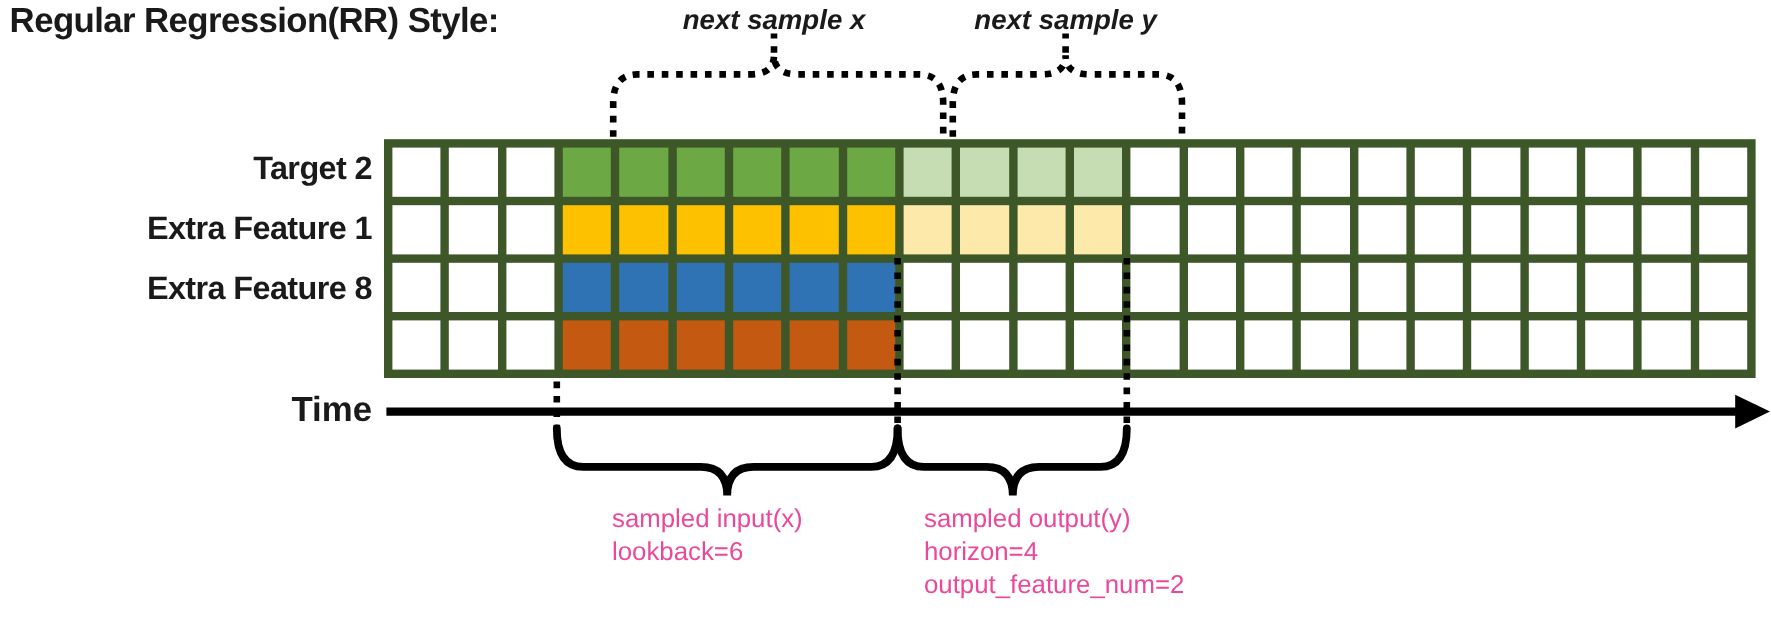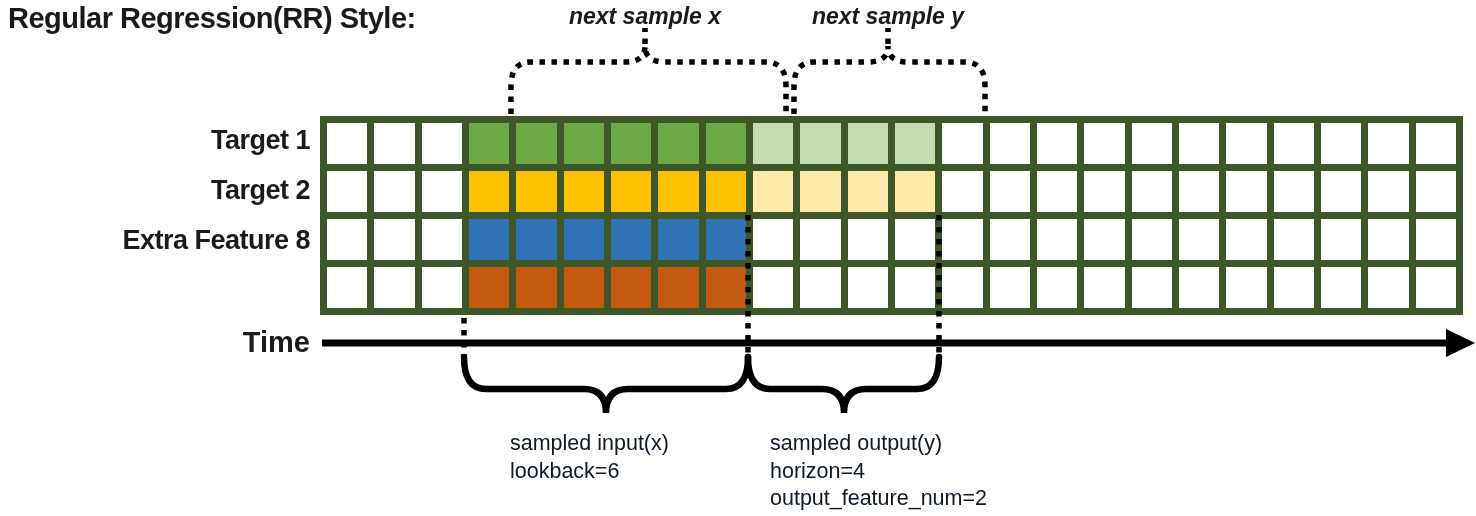--- a/index.html
+++ b/index.html
@@ -28,40 +28,40 @@
     position:absolute;left:320px;top:116px;width:1143px;height:199px;
     display:grid;grid-template-columns:repeat(24,1fr);grid-auto-rows:1fr;
     gap:7px;padding:7px;box-sizing:border-box;
   }
   .cell{width:100%;height:100%;}
   .time-label{
     position:absolute;left:0;top:326px;width:310px;text-align:right;
     font-size:29px;font-weight:700;
   }
   .anno-block{
-    position:absolute;top:430px;font-size:21.5px;line-height:27.5px;
-    font-weight:400;white-space:nowrap;color:#0f172a;
+    position:absolute;top:419px;font-size:21.5px;line-height:27.5px;
+    font-weight:400;white-space:nowrap;color:#ec4899;
   }
   #anno-input{left:510px;}
   #anno-output{left:770px;}
   svg.overlay{position:absolute;left:0;top:0;pointer-events:none;}
 </style>
 </head>
 <body>
 
 <div id="canvas">
 
   <div class="title">Regular Regression(RR) Style:</div>
 
   <div class="next-label" id="next-x">next sample x</div>
   <div class="next-label" id="next-y">next sample y</div>
 
   <div class="row-labels">
-      <div class="row-label">Target 1</div>
       <div class="row-label">Target 2</div>
+      <div class="row-label">Extra Feature 1</div>
       <div class="row-label">Extra Feature 8</div>
     </div>
 
   <div class="grid" style="background: rgb(61, 87, 40);">
       <div class="cell" style="background: rgb(255, 255, 255);"></div>
       <div class="cell" style="background: rgb(255, 255, 255);"></div>
       <div class="cell" style="background: rgb(255, 255, 255);"></div>
       <div class="cell" style="background: rgb(108, 169, 69);"></div>
       <div class="cell" style="background: rgb(108, 169, 69);"></div>
       <div class="cell" style="background: rgb(108, 169, 69);"></div>

